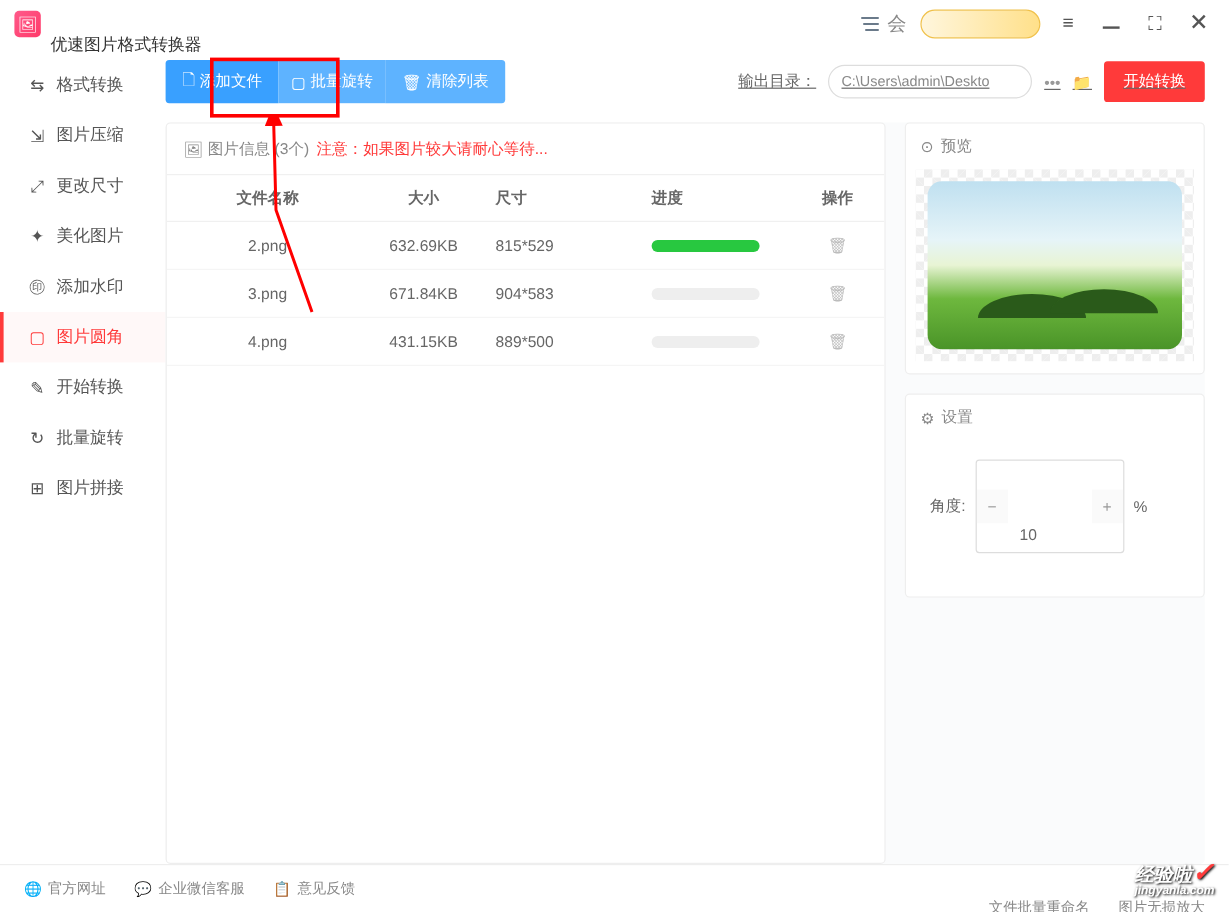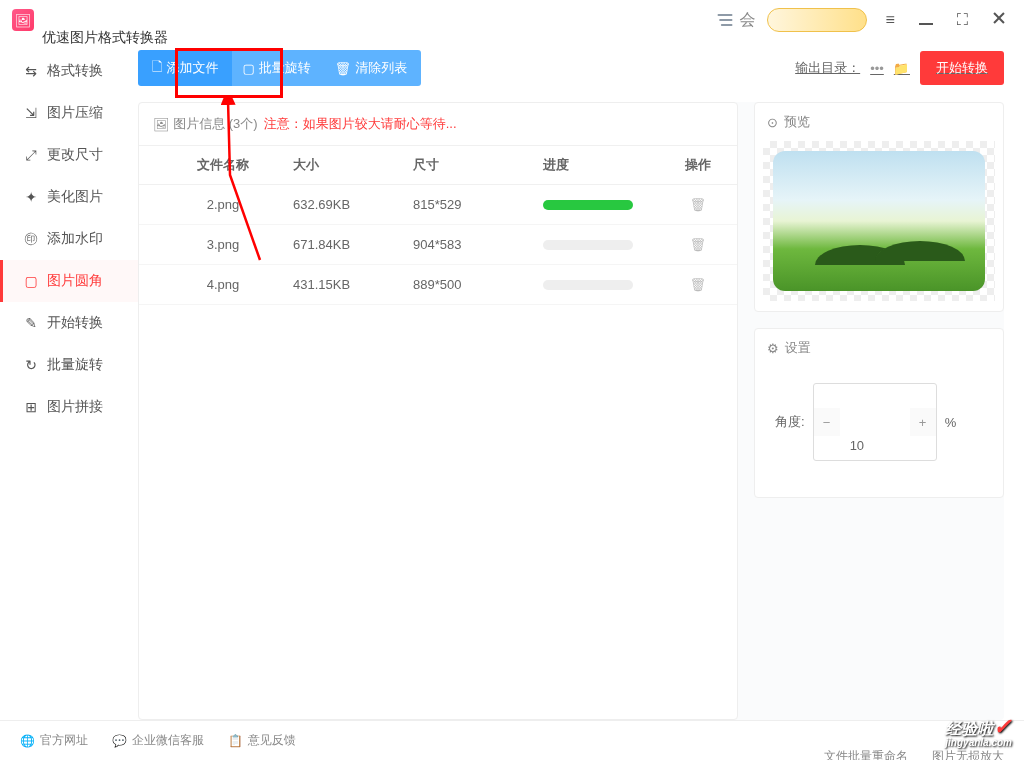--- a/index.html
+++ b/index.html
@@ -36,21 +36,21 @@
 .toolbar-right { margin-left:auto; display:flex; align-items:center; gap:10px; font-size:13px; color:#666;text-decoration:underline;}
 .path-input { width:170px; padding:6px 10px; border:1px solid #ddd; border-radius:14px; color:#888; font-size:12px;}
 .dots{color:#999;}
 .folder-ic{color:#555;}
 
 .file-panel { background:#fafbfc; border-radius:4px; flex:1; display:flex; gap:16px; padding:0;}
 .file-left { flex:1; background:#fff; border:1px solid #eee; border-radius:4px; overflow:hidden;}
 .panel-head { padding:12px 14px; font-size:13px; color:#888; border-bottom:1px solid #f0f0f0; display:flex; align-items:center;}
 .panel-head .warn { color:#ff3a3a; margin-left:6px;}
 .table-head { display:flex; padding:10px 14px; font-size:13px; color:#666; font-weight:bold; border-bottom:1px solid #f0f0f0;}
-.col-name{flex:0 0 140px;text-align:center;} .col-size{flex:0 0 120px;} .col-dim{flex:0 0 130px;} .col-prog{flex:0 0 130px;} .col-op{flex:0 0 50px; text-align:center;}
+.col-name{flex:0 0 140px;text-align:center;} .col-size{flex:0 0 120px;text-align:center;} .col-dim{flex:0 0 130px;} .col-prog{flex:0 0 130px;} .col-op{flex:0 0 50px; text-align:center;}
 .table-row { display:flex; padding:12px 14px; font-size:13px; color:#666; border-bottom:1px solid #f5f5f5; align-items:center;}
 .prog-bar { width:90px; height:10px; border-radius:5px; background:#eee;}
 .prog-bar.full{background:#28c840;}
 .del-ic{color:#bbb; cursor:pointer;}
 
 .file-right { width:250px; display:flex; flex-direction:column;}
 .preview-box { background:#fff; border:1px solid #eee; border-radius:4px; padding-bottom:10px;}
 .preview-head { padding:10px 12px; font-size:13px; color:#888; display:flex; align-items:center; gap:6px;}
 .checker { background-image: linear-gradient(45deg,#eee 25%,transparent 25%),linear-gradient(-45deg,#eee 25%,transparent 25%),linear-gradient(45deg,transparent 75%,#eee 75%),linear-gradient(-45deg,transparent 75%,#eee 75%); background-size:14px 14px; background-position:0 0,0 7px,7px -7px,-7px 0; padding:10px; margin:0 8px;}
 .landscape { height:140px; border-radius:12px; background:linear-gradient(to bottom, #bfe0f0 0%, #e6f4f8 35%, #e8f4d4 50%, #6eb83e 70%, #4a9428 100%); position:relative; overflow:hidden;}
@@ -145,20 +145,21 @@
             <span>▢</span>
             <span>批量旋转</span>
           </button>
         <button class="btn">
             <span>🗑</span>
             <span>清除列表</span>
           </button>
       </div>
       <div class="toolbar-right">
         <span>输出目录：</span>
+        <input class="path-input" value="C:\Users\admin\Deskto" style="">
         <span class="dots">•••</span>
         <span class="folder-ic">📁</span>
         <button class="btn red">开始转换</button>
       </div>
     </div>
 
     <div class="file-panel">
       <div class="file-left">
         <div class="panel-head">
           <span>🖼</span>&nbsp;

